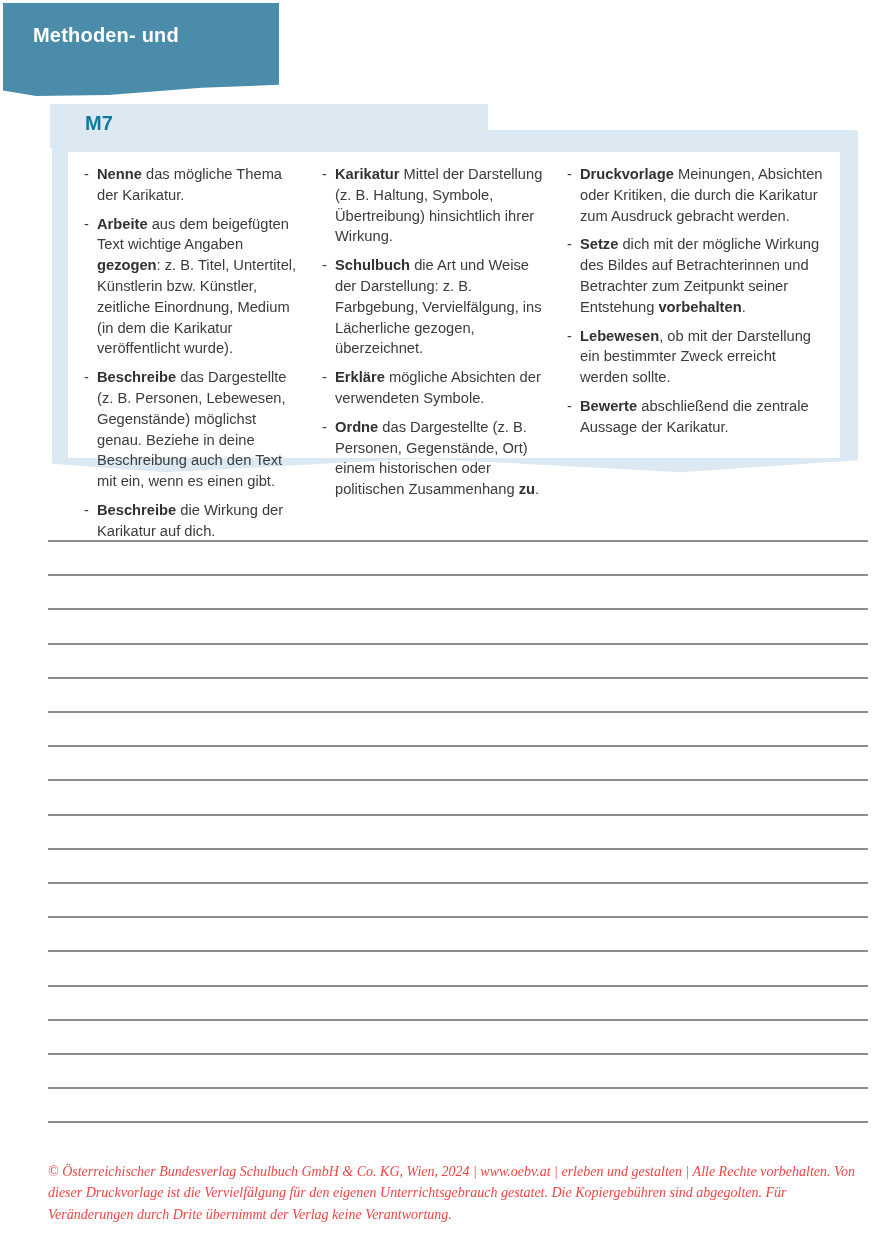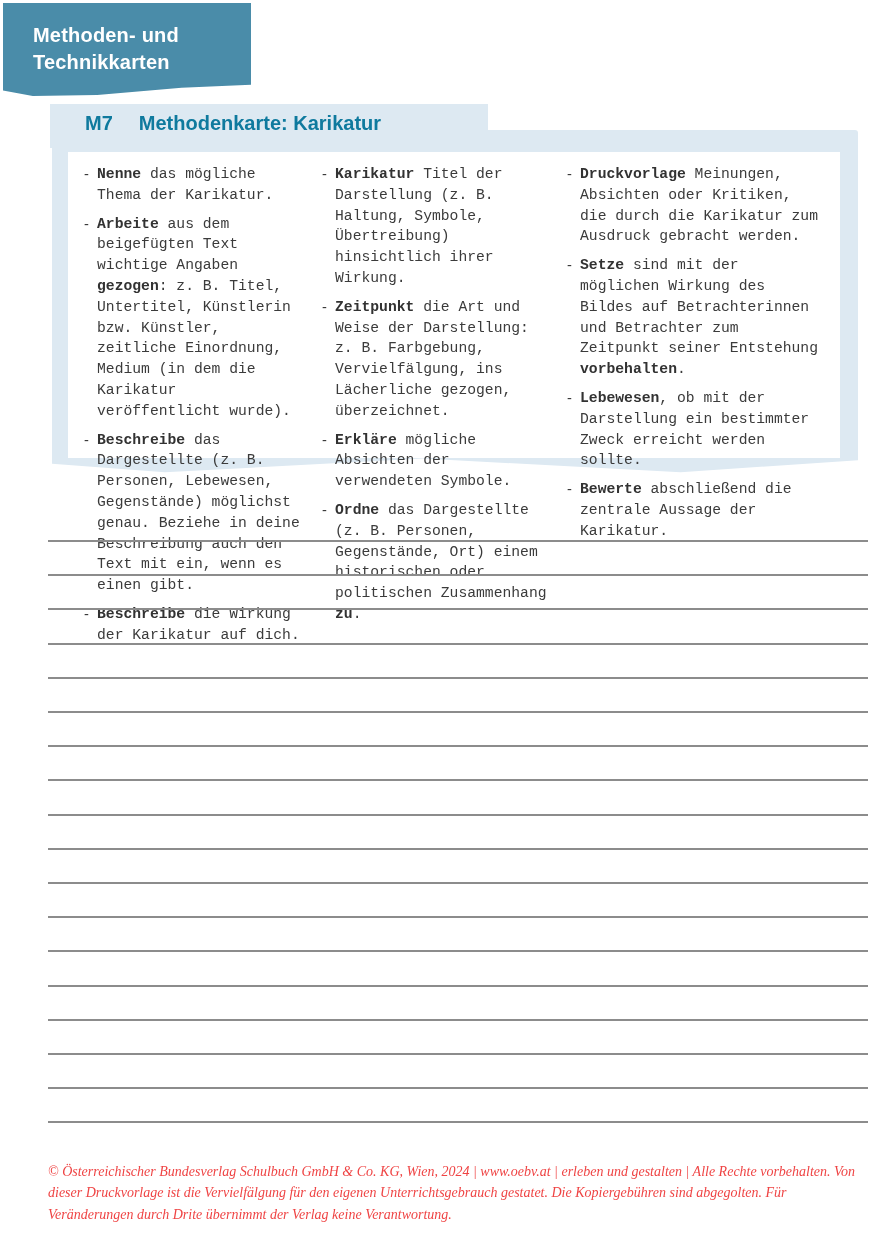--- a/index.html
+++ b/index.html
@@ -8,21 +8,21 @@
     --titleteal:#0f7a9e;
     --textcolor:#3b3b3b;
     --linegray:#8c8c8c;
   }
   html,body{margin:0;padding:0;}
   body{
     width:890px;height:1259px;position:relative;background:#ffffff;
     font-family:"Liberation Sans", sans-serif;overflow:hidden;
   }
   .header-box{
-    position:absolute;left:3px;top:3px;width:248px;height:93px;
+    position:absolute;left:3px;top:3px;width:276px;height:93px;
     background:var(--teal);
     clip-path:polygon(0 0,100% 0,100% 88%,72% 91%,38% 99%,12% 100%,0 94%);
     box-sizing:border-box;padding:19px 0 0 30px;
   }
   .header-box .hline{
     color:#ffffff;font-weight:bold;font-size:20px;line-height:27px;
     letter-spacing:.2px;
   }
   .banner{
     position:absolute;left:50px;top:104px;width:438px;height:44px;
@@ -41,47 +41,45 @@
     position:absolute;left:68px;top:152px;width:772px;height:306px;
     background:#ffffff;display:flex;box-sizing:border-box;padding-top:12px;
   }
   .col{box-sizing:border-box;}
   .col0{flex:0 0 254px;padding-left:16px;padding-right:18px;}
   .col1{flex:0 0 245px;padding-right:18px;}
   .col2{flex:0 0 273px;padding-right:14px;}
   .item{display:flex;margin-bottom:8px;color:var(--textcolor);
     font-size:14.7px;line-height:20.8px;}
   .item .dash{flex:0 0 13px;}
-  .item .itext{flex:1;hyphens:auto;font-family:Liberation Mono, monospace;-webkit-hyphens:auto;}
+  .item .itext{flex:1;hyphens:auto;-webkit-hyphens:auto;}
   .item b{color:#323232;}
   .rline{
     position:absolute;left:48px;width:820px;height:2px;
     background:var(--linegray);
   }
   .footer{
     position:absolute;left:48px;top:1161px;width:816px;
     font-family:"Liberation Serif", serif;font-size:14px;line-height:1.52;
     color:#ef4444;
     font-style:italic;
   }
 </style>
 </head>
 <body>
 
 <div class="header-box">
   <div class="hline">Methoden- und</div>
-  <div class="hline">Technikkarten</div>
 </div>
 
 <div class="banner"></div>
 <div class="frame"></div>
 
 <div class="banner-title">
   <span>M7</span>
-  <span>Methodenkarte: Karikatur</span>
 </div>
 
 <div class="card-inner">
   <div class="col col0">
       <div class="item">
         <span class="dash">-</span>
         <span class="itext"><b>Nenne</b><span> das mögliche Thema der Karikatur.</span></span>
       </div>
       <div class="item">
         <span class="dash">-</span>
@@ -92,43 +90,43 @@
         <span class="itext"><b>Beschreibe</b><span> das Dargestellte (z. B. Personen, Lebewesen, Gegenstände) möglichst genau. Beziehe in deine Beschreibung auch den Text mit ein, wenn es einen gibt.</span></span>
       </div>
       <div class="item">
         <span class="dash">-</span>
         <span class="itext"><b>Beschreibe</b><span> die Wirkung der Karikatur auf dich.</span></span>
       </div>
     </div>
   <div class="col col1">
       <div class="item">
         <span class="dash">-</span>
-        <span class="itext"><b>Karikatur</b><span> Titel der Darstellung (z. B. Haltung, Symbole, Übertreibung) hinsichtlich ihrer Wirkung.</span></span>
+        <span class="itext"><b>Karikatur</b><span> Mittel der Darstellung (z. B. Haltung, Symbole, Übertreibung) hinsichtlich ihrer Wirkung.</span></span>
       </div>
       <div class="item">
         <span class="dash">-</span>
-        <span class="itext"><b>Zeitpunkt</b><span> die Art und Weise der Darstellung: z. B. Farbgebung, Vervielfälgung, ins Lächerliche gezogen, überzeichnet.</span></span>
+        <span class="itext"><b>Schulbuch</b><span> die Art und Weise der Darstellung: z. B. Farbgebung, Vervielfälgung, ins Lächerliche gezogen, überzeichnet.</span></span>
       </div>
       <div class="item">
         <span class="dash">-</span>
         <span class="itext"><b>Erkläre</b><span> mögliche Absichten der verwendeten Symbole.</span></span>
       </div>
       <div class="item">
         <span class="dash">-</span>
         <span class="itext"><b>Ordne</b><span> das Dargestellte (z. B. Personen, Gegenstände, Ort) einem historischen oder politischen Zusammenhang </span><b>zu</b><span>.</span></span>
       </div>
     </div>
   <div class="col col2">
       <div class="item">
         <span class="dash">-</span>
         <span class="itext"><b>Druckvorlage</b><span> Meinungen, Absichten oder Kritiken, die durch die Karikatur zum Ausdruck gebracht werden.</span></span>
       </div>
       <div class="item">
         <span class="dash">-</span>
-        <span class="itext"><b>Setze</b><span> sind mit der möglichen Wirkung des Bildes auf Betrachterinnen und Betrachter zum Zeitpunkt seiner Entstehung </span><b>vorbehalten</b><span>.</span></span>
+        <span class="itext"><b>Setze</b><span> dich mit der mögliche Wirkung des Bildes auf Betrachterinnen und Betrachter zum Zeitpunkt seiner Entstehung </span><b>vorbehalten</b><span>.</span></span>
       </div>
       <div class="item">
         <span class="dash">-</span>
         <span class="itext"><b>Lebewesen</b><span>, ob mit der Darstellung ein bestimmter Zweck erreicht werden sollte.</span></span>
       </div>
       <div class="item">
         <span class="dash">-</span>
         <span class="itext"><b>Bewerte</b><span> abschließend die zentrale Aussage der Karikatur.</span></span>
       </div>
     </div>

